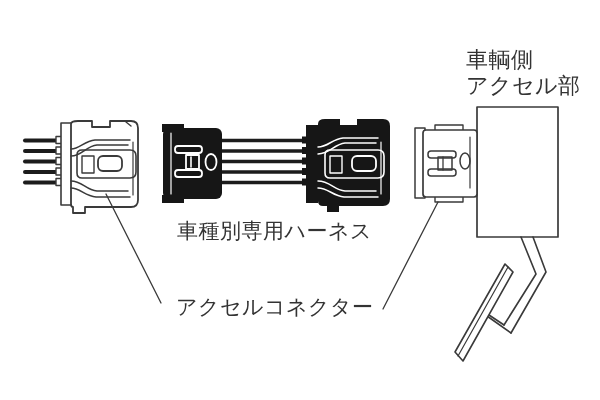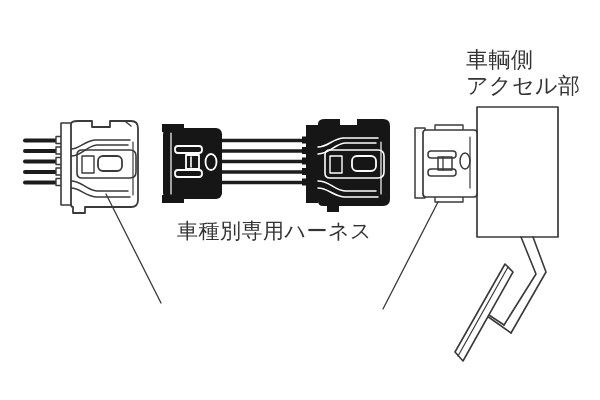--- a/index.html
+++ b/index.html
@@ -152,14 +152,15 @@
     </g>
   </svg>
 
   <div class="label label-vehicle">
     <div>車輌側</div>
     <div>アクセル部</div>
   </div>
 
   <div class="label label-harness">車種別専用ハーネス</div>
 
+  <div class="label label-accel">アクセルコネクター</div>
 
 </div>
 
 </body></html>

